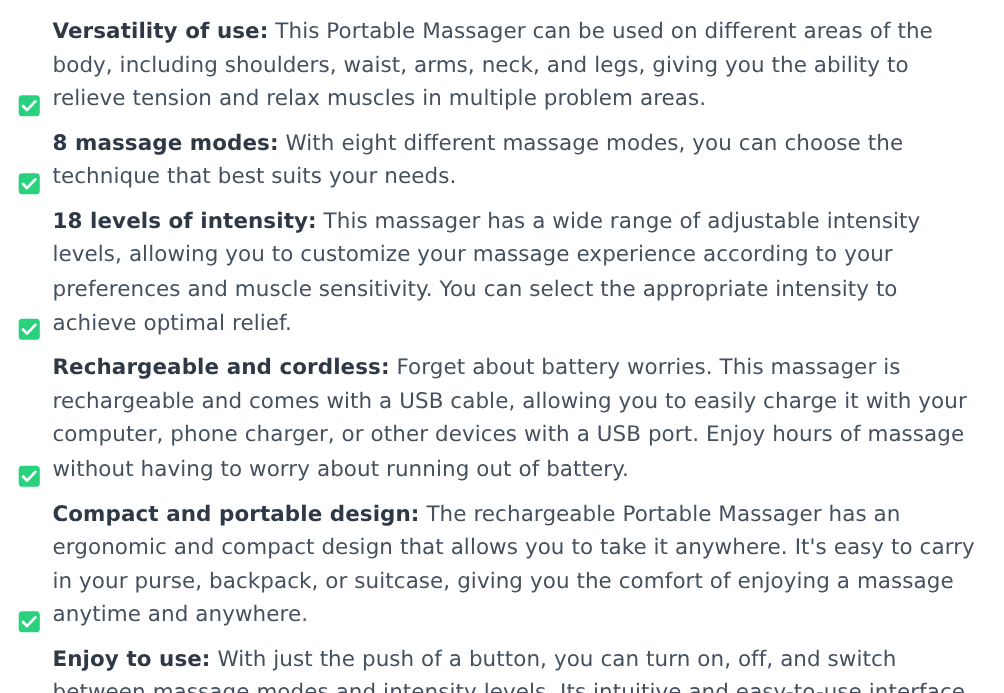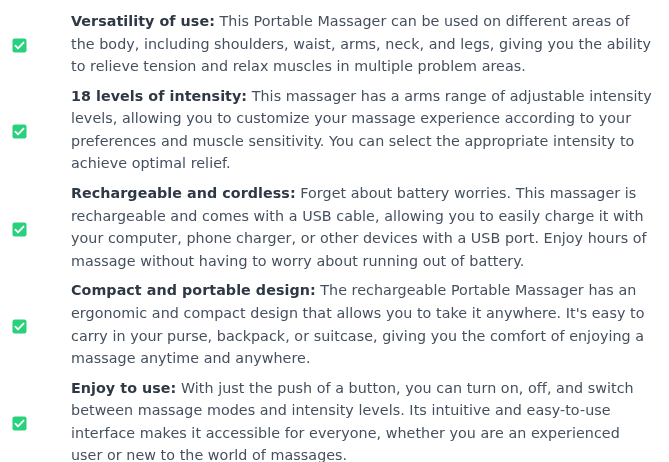--- a/index.html
+++ b/index.html
@@ -13,23 +13,22 @@
     font-family: "DejaVu Sans", sans-serif;
     color: #3f4a5a;
     overflow: hidden;
   }
   #feature-list {
     padding: 10px 14px 0 12px;
     box-sizing: border-box;
   }
   .feature-item {
     display: flex;
-    align-items: center;
+    align-items: flex-end;
     margin-bottom: 7px;
-    gap: 36px;
   }
   .check-icon {
     flex: 0 0 auto;
     width: 15px;
     height: 15px;
     margin-top: 4px;
     margin-right: 8px;
     display: block;
   }
   .feature-text {
@@ -52,21 +51,28 @@
         <rect x="0.5" y="0.5" width="15" height="15" rx="2.5" fill="#28d17c"></rect>
         <path d="M3.6 8.2 L6.4 11.1 L12.3 4.9" fill="none" stroke="#ffffff" stroke-width="2" stroke-linecap="round" stroke-linejoin="round"></path>
       </svg>
       <div class="feature-text"><span class="feature-title">Versatility of use:</span><span> This Portable Massager can be used on different areas of the body, including shoulders, waist, arms, neck, and legs, giving you the ability to relieve tension and relax muscles in multiple problem areas.</span></div>
     </div>
     <div class="feature-item">
       <svg class="check-icon" viewBox="0 0 16 16">
         <rect x="0.5" y="0.5" width="15" height="15" rx="2.5" fill="#28d17c"></rect>
         <path d="M3.6 8.2 L6.4 11.1 L12.3 4.9" fill="none" stroke="#ffffff" stroke-width="2" stroke-linecap="round" stroke-linejoin="round"></path>
       </svg>
-      <div class="feature-text"><span class="feature-title">18 levels of intensity:</span><span> This massager has a arms range of adjustable intensity levels, allowing you to customize your massage experience according to your preferences and muscle sensitivity. You can select the appropriate intensity to achieve optimal relief.</span></div>
+      <div class="feature-text"><span class="feature-title">8 massage modes:</span><span> With eight different massage modes, you can choose the technique that best suits your needs.</span></div>
+    </div>
+    <div class="feature-item">
+      <svg class="check-icon" viewBox="0 0 16 16">
+        <rect x="0.5" y="0.5" width="15" height="15" rx="2.5" fill="#28d17c"></rect>
+        <path d="M3.6 8.2 L6.4 11.1 L12.3 4.9" fill="none" stroke="#ffffff" stroke-width="2" stroke-linecap="round" stroke-linejoin="round"></path>
+      </svg>
+      <div class="feature-text"><span class="feature-title">18 levels of intensity:</span><span> This massager has a wide range of adjustable intensity levels, allowing you to customize your massage experience according to your preferences and muscle sensitivity. You can select the appropriate intensity to achieve optimal relief.</span></div>
     </div>
     <div class="feature-item">
       <svg class="check-icon" viewBox="0 0 16 16">
         <rect x="0.5" y="0.5" width="15" height="15" rx="2.5" fill="#28d17c"></rect>
         <path d="M3.6 8.2 L6.4 11.1 L12.3 4.9" fill="none" stroke="#ffffff" stroke-width="2" stroke-linecap="round" stroke-linejoin="round"></path>
       </svg>
       <div class="feature-text"><span class="feature-title">Rechargeable and cordless:</span><span> Forget about battery worries. This massager is rechargeable and comes with a USB cable, allowing you to easily charge it with your computer, phone charger, or other devices with a USB port. Enjoy hours of massage without having to worry about running out of battery.</span></div>
     </div>
     <div class="feature-item">
       <svg class="check-icon" viewBox="0 0 16 16">

